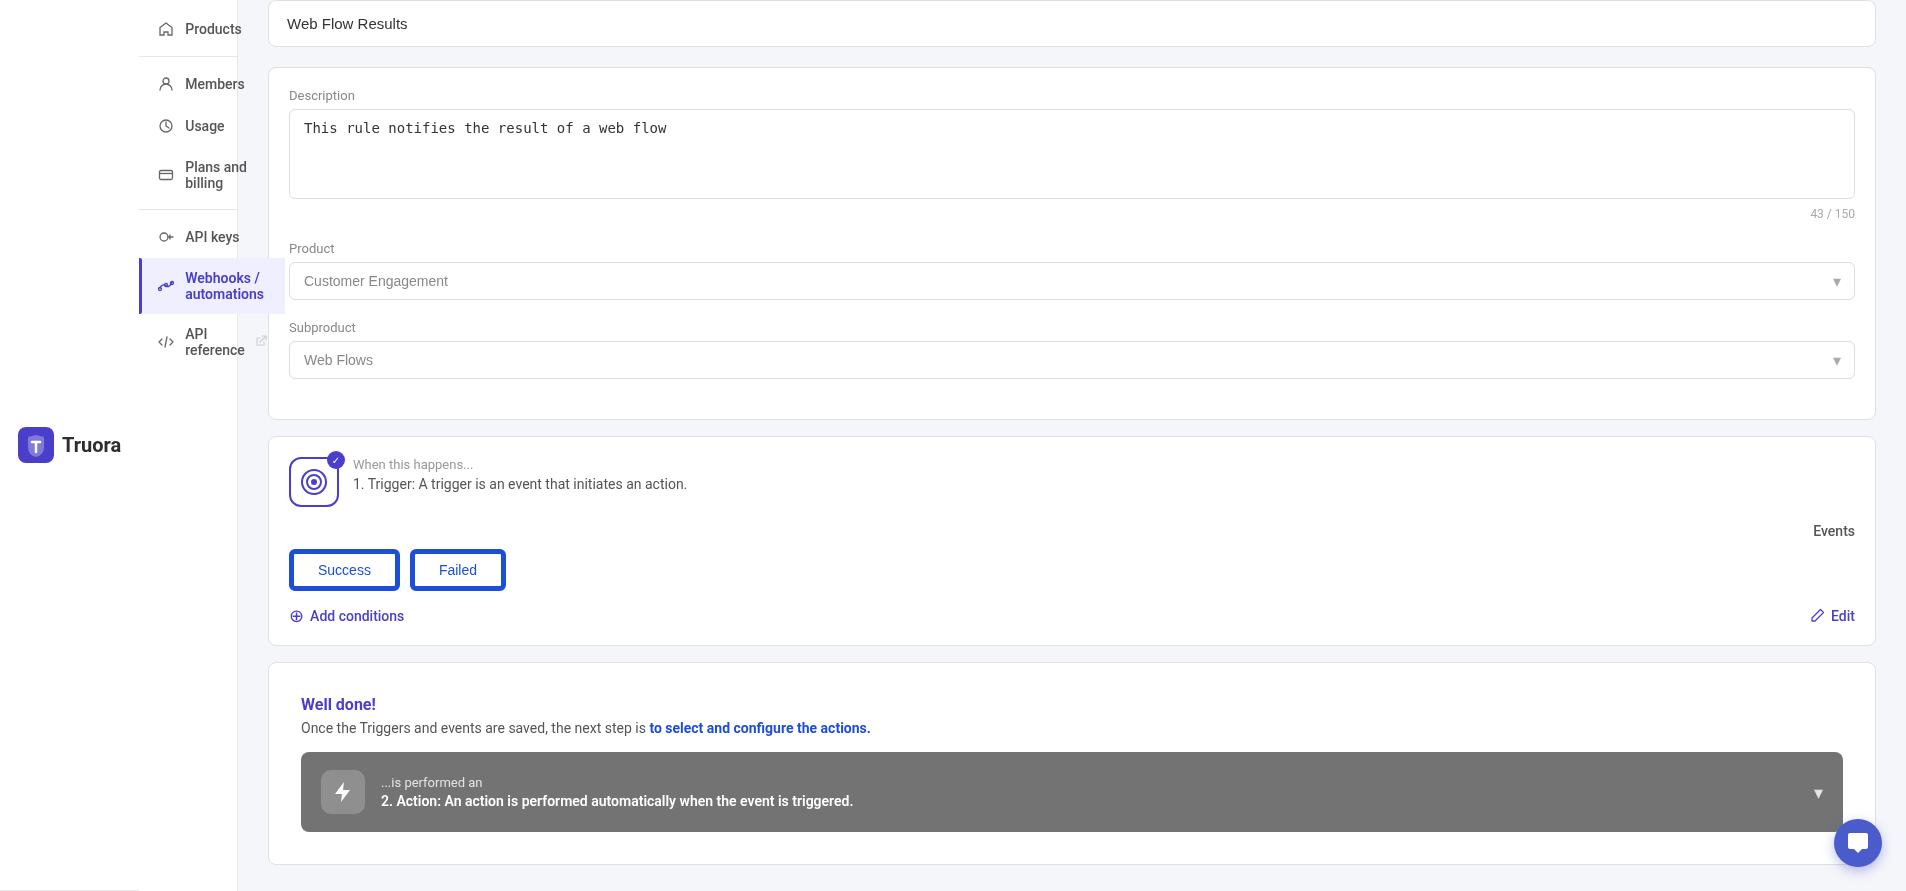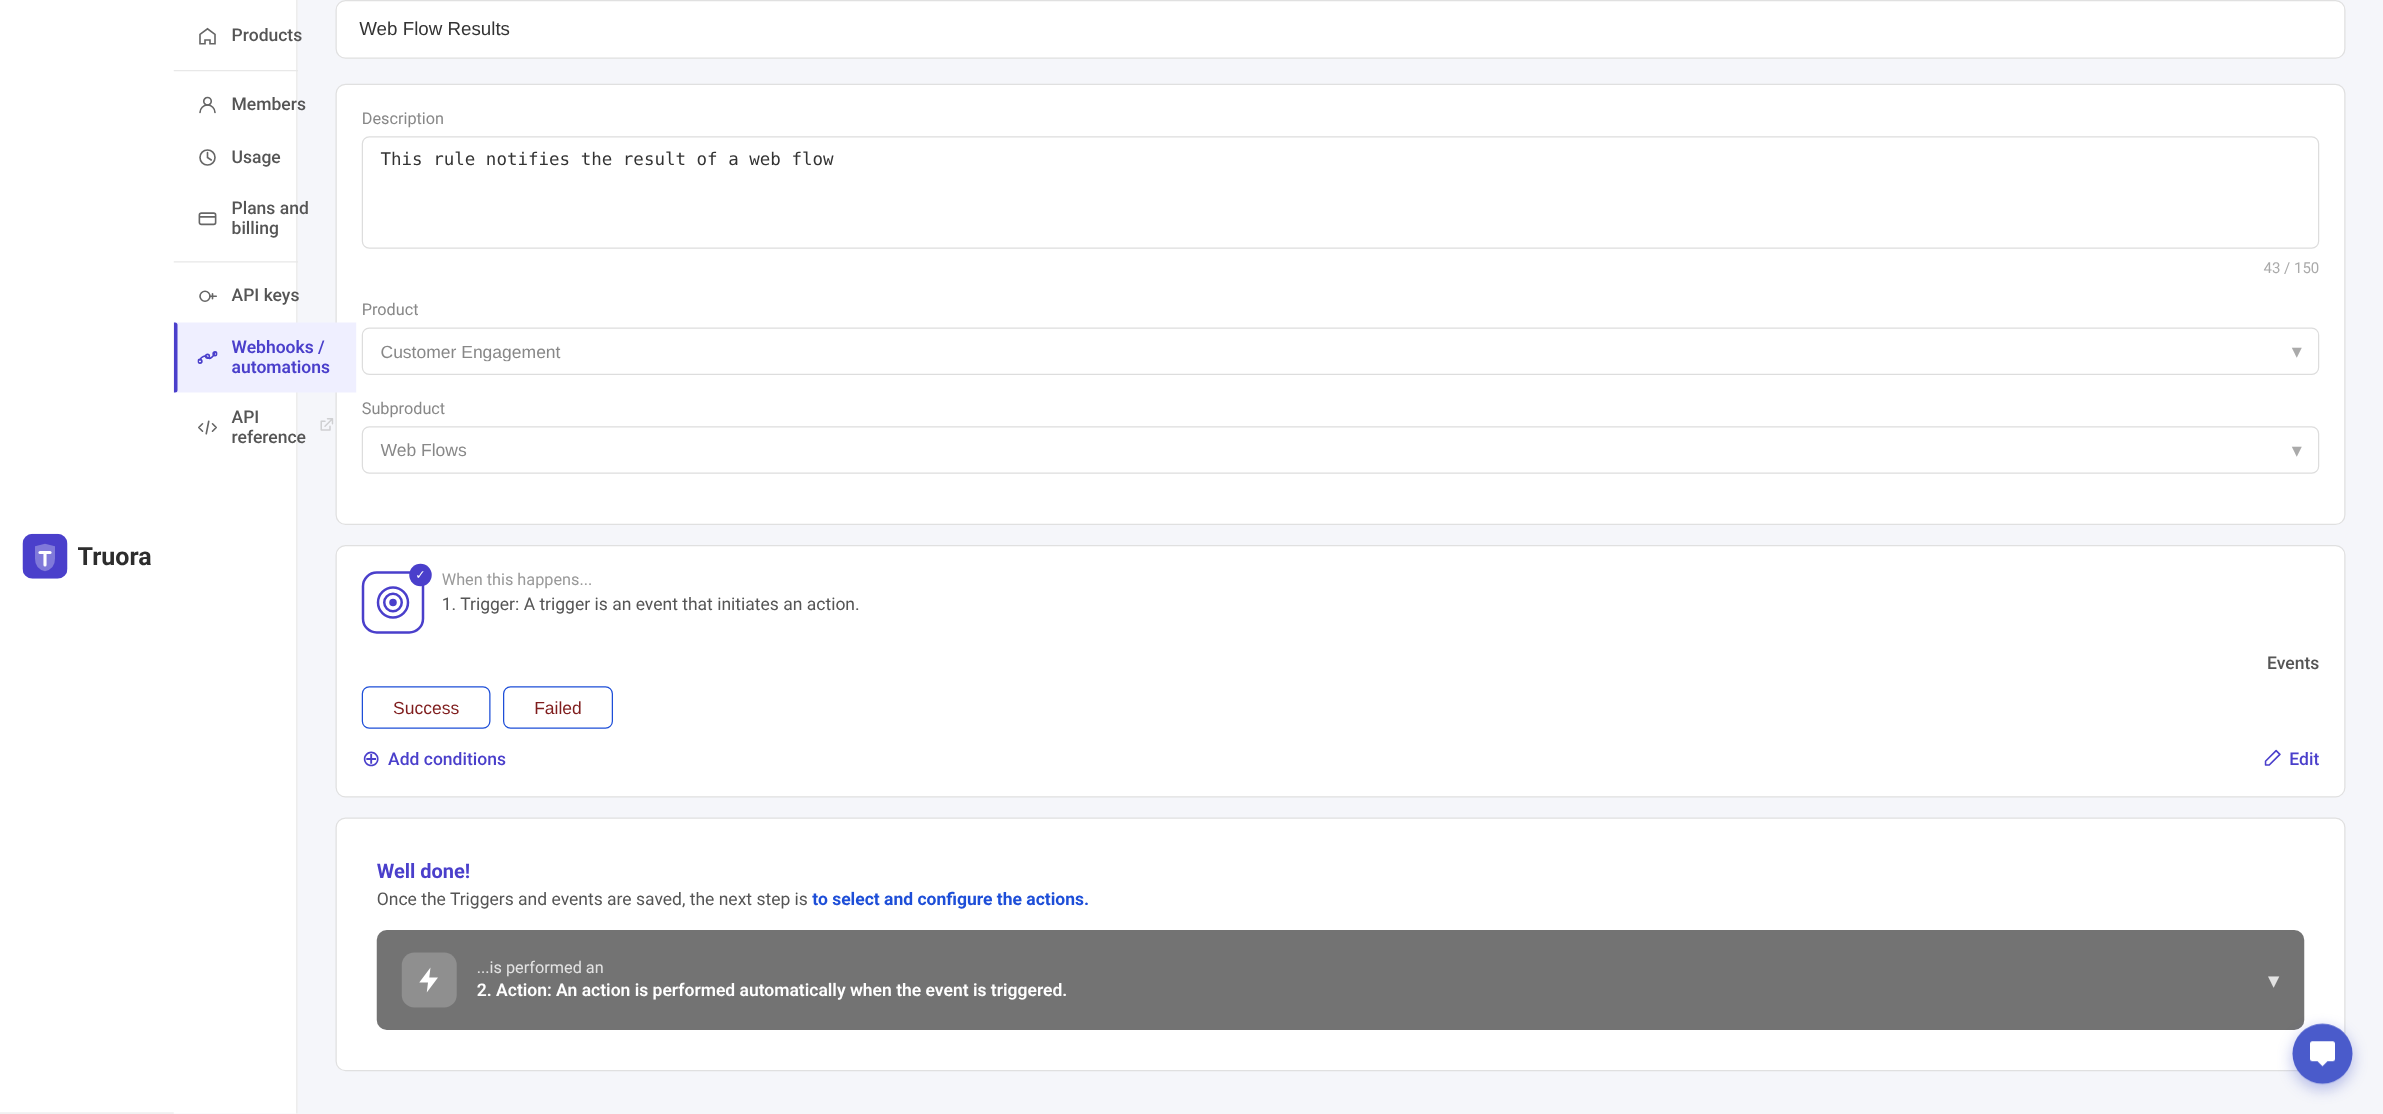--- a/index.html
+++ b/index.html
@@ -222,25 +222,25 @@
       font-weight: 500;
       text-align: right;
     }
     .events-buttons {
       display: flex;
       gap: 10px;
       margin-bottom: 16px;
     }
     .event-btn {
       padding: 8px 24px;
-      border: 1px solid #1d4ed8;
+      border: 5px solid #1d4ed8;
       border-radius: 6px;
       background: #fff;
       font-size: 14px;
-      color: #7f1d1d;
+      color: #1d4ed8;
       cursor: pointer;
     }
     .trigger-footer {
       display: flex;
       align-items: center;
       justify-content: space-between;
     }
     .add-conditions {
       display: flex;
       align-items: center;

